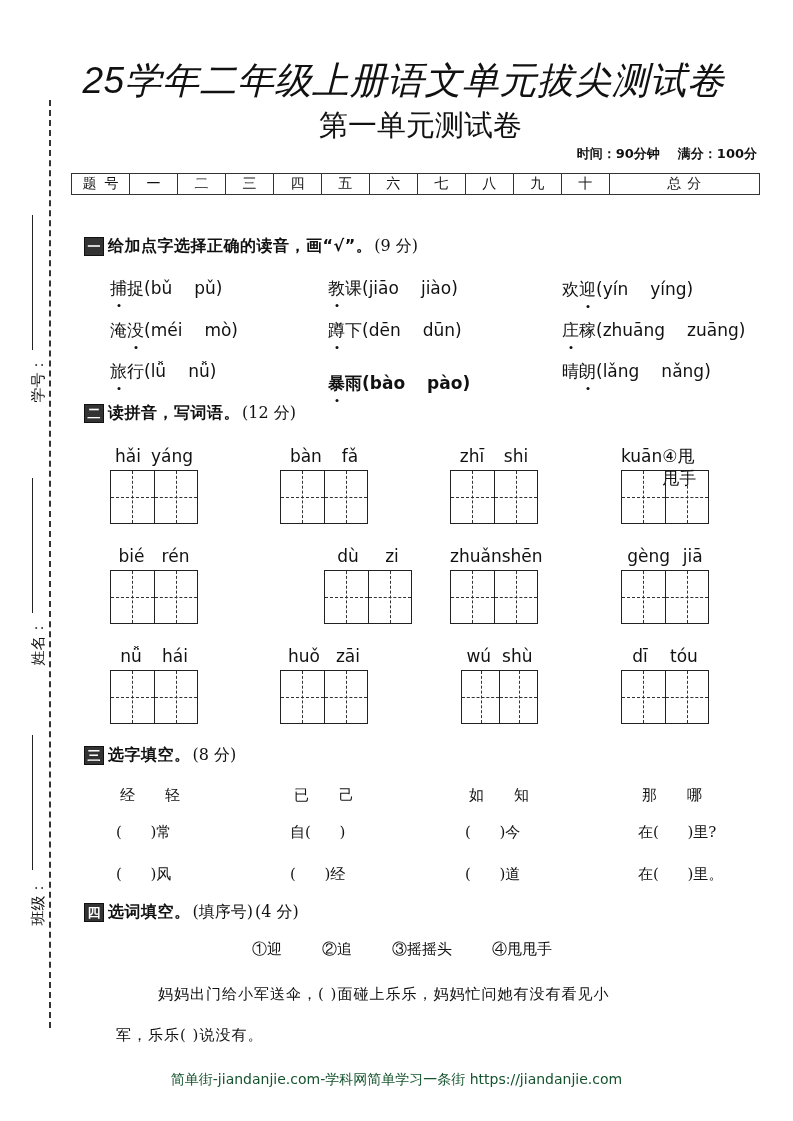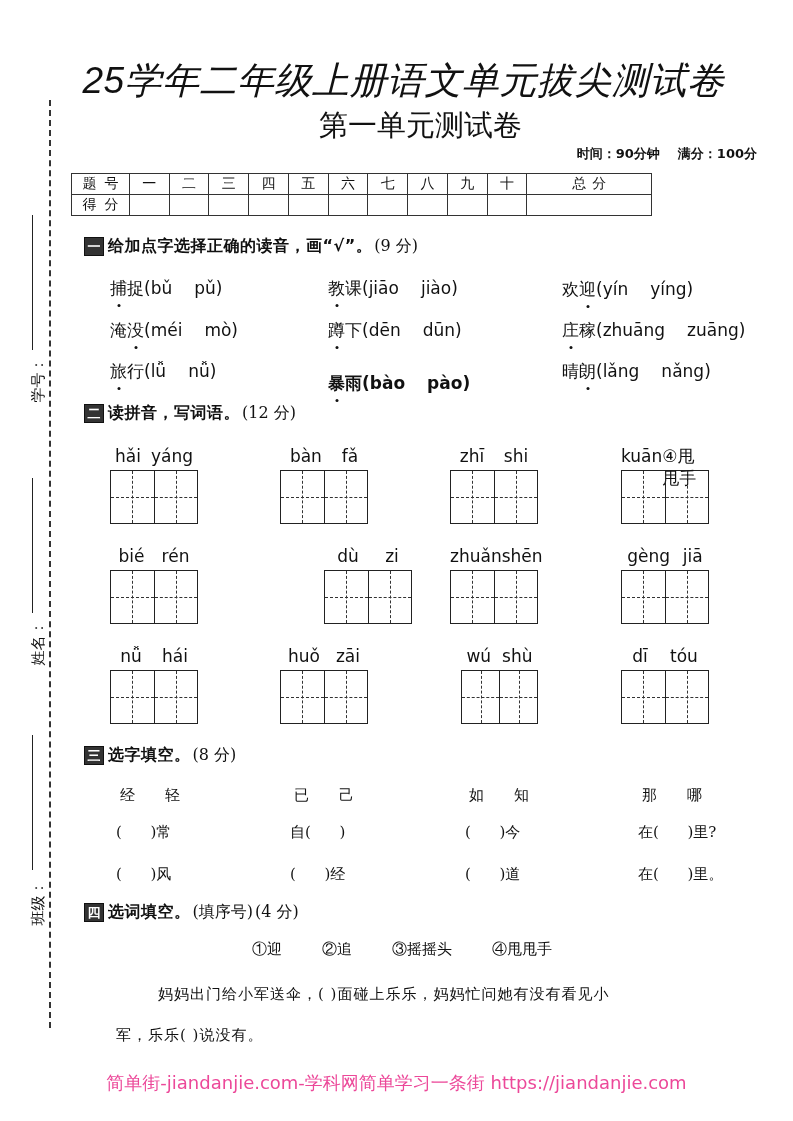--- a/index.html
+++ b/index.html
@@ -11,21 +11,21 @@
   .bind-line-seg { position: absolute; left: 32px; width: 0; border-left: 1.5px solid #222; }
   .bind-label { position: absolute; left: 18px; font-size: 15px; transform: rotate(-90deg); transform-origin: center; white-space: nowrap; width: 40px; text-align: center; }
 
   
   .title-main { position: absolute; left: 0; right: 0; top: 56px; text-align: center; font-size: 37px; font-weight: normal; letter-spacing: 0.5px; padding-left: 14px; font-family: "Liberation Sans", "DejaVu Sans", sans-serif; font-style: italic; }
   .title-sub { position: absolute; left: 0; right: 0; top: 106px; text-align: center; font-size: 29px; padding-left: 48px; font-family: "Liberation Sans", "DejaVu Sans", sans-serif; }
   .meta-line { position: absolute; right: 36px; top: 145px; font-size: 13px; font-weight: bold; }
   .meta-line span + span { margin-left: 18px; }
 
   
-  .score-table { position: absolute; left: 71px; top: 173px; width: 581px; border-collapse: collapse; font-size: 14px; }
+  .score-table { position: absolute; left: 71px; top: 173px; width: 689px; border-collapse: collapse; font-size: 14px; }
   .score-table td { border: 1.2px solid #333; height: 21px; text-align: center; padding: 0; }
   .score-table td.hdr { width: 58px; letter-spacing: 8px; padding-left: 8px; }
   .score-table td.total { letter-spacing: 6px; padding-left: 6px; }
 
   
   .sec-head { position: absolute; left: 84px; display: flex; align-items: center; font-size: 16px; font-weight: bold; }
   .sec-badge { display: inline-flex; width: 20px; height: 19px; background: #333; color: #fff; border: 1.5px solid #111; font-size: 13px; align-items: center; justify-content: center; margin-right: 4px; font-weight: bold; }
   .sec-title { letter-spacing: 0.5px; }
   .sec-score { font-weight: normal; font-family: "DejaVu Serif", serif; margin-left: 2px; }
 
@@ -48,21 +48,21 @@
 
   
   .pick-group { position: absolute; font-family: "DejaVu Serif", serif; font-size: 15px; }
   .pick-chars { display: flex; gap: 30px; margin-bottom: 12px; padding-left: 4px; }
   .pick-line { white-space: pre; height: 30px; line-height: 30px; margin-top: 0; }
 
   
   .options-row { position: absolute; top: 940px; left: 252px; font-family: "DejaVu Serif", serif; font-size: 15px; display: flex; gap: 40px; }
   .passage { position: absolute; left: 116px; width: 660px; font-family: "DejaVu Serif", serif; font-size: 15px; letter-spacing: 1px; }
 
-  .footer { position: absolute; left: 0; right: 0; top: 1071px; text-align: center; font-size: 18px; color: #ec4899; }
+  .footer { position: absolute; left: 0; right: 0; top: 1071px; text-align: center; font-size: 14px; color: #14532d; }
 </style>
 </head>
 <body>
 
 <div class="binding-line"></div>
 <div class="bind-line-seg" style="top:215px;height:135px;"></div>
 <div class="bind-label" style="top:373px;">学号：</div>
 <div class="bind-line-seg" style="top:478px;height:135px;"></div>
 <div class="bind-label" style="top:636px;">姓名：</div>
 <div class="bind-line-seg" style="top:735px;height:135px;"></div>
@@ -83,34 +83,20 @@
     <td>三</td>
     <td>四</td>
     <td>五</td>
     <td>六</td>
     <td>七</td>
     <td>八</td>
     <td>九</td>
     <td>十</td>
     <td class="total">总分</td>
   </tr>
-  <tr>
-    <td class="hdr">得分</td>
-    <td></td>
-    <td></td>
-    <td></td>
-    <td></td>
-    <td></td>
-    <td></td>
-    <td></td>
-    <td></td>
-    <td></td>
-    <td></td>
-    <td></td>
-  </tr>
 </tbody>
   </table>
 
 <div class="sec-head" style="top:236px;">
   <span class="sec-badge">一</span>
   <span class="sec-title">给加点字选择正确的读音，画“√”。</span>
   <span class="sec-score">(9 分)</span>
 </div>
 
 <div id="s1-items">

